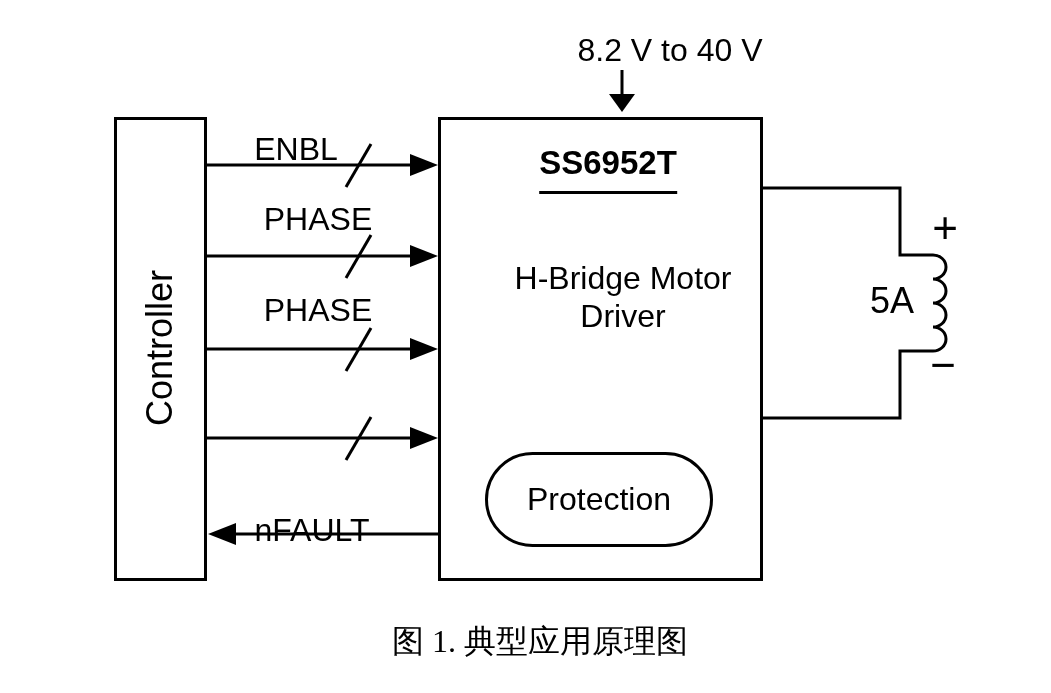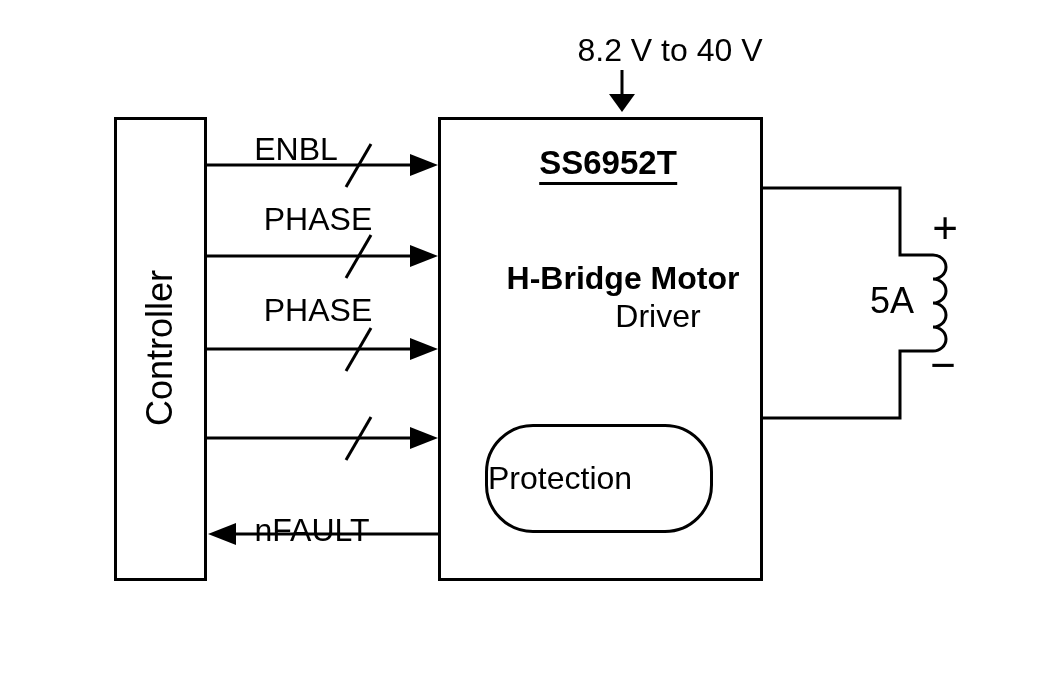--- a/index.html
+++ b/index.html
@@ -41,33 +41,34 @@
     left: 160px; top: 348px;
     font-size: 36px;
     transform: translate(-50%, -50%) rotate(-90deg);
   }
   #supply-label { left: 622px; top: 34px; margin-left: 48px; }
   #part-number {
     left: 608px; top: 146px;
     font-weight: bold;
     font-size: 33px;
     border-bottom: 3px solid #000000;
-    padding-bottom: 3px;
+    padding-bottom: 12px;
   }
-  #driver-desc-1 { left: 623px; top: 262px; font-weight: bold; }
-  #driver-desc-2 { left: 658px; top: 300px; }
+  #driver-desc-1 { left: 623px; top: 262px; }
+  #driver-desc-2 { left: 623px; top: 300px; }
   #protection-pill {
-    left: 485px; top: 424px;
-    width: 228px; height: 109px;
+    left: 485px; top: 452px;
+    width: 228px; height: 95px;
     border: 3px solid #000000;
     border-radius: 48px;
     position: absolute;
     box-sizing: border-box;
     display: flex;
     align-items: center;
+    justify-content: center;
     background: #ffffff;
   }
   #protection-pill span { font-size: 32px; }
   .sig-label { font-size: 32px; }
   #sig-label-0 { left: 296px; top: 124px; margin-top: 9px; }
   #sig-label-1 { left: 318px; top: 203px; }
   #sig-label-2 { left: 318px; top: 294px; }
   #sig-label-3 { left: 323px; top: 391px; }
   #sig-label-4 { left: 312px; top: 494px; margin-top: 20px; }
   #load-current-label { left: 892px; top: 301px; font-size: 36px; transform: translate(-50%,-50%); }
@@ -145,14 +146,15 @@
 
   <div class="lbl sig-label" id="sig-label-0">ENBL</div>
   <div class="lbl sig-label" id="sig-label-1">PHASE</div>
   <div class="lbl sig-label" id="sig-label-2">PHASE</div>
   <div class="lbl sig-label" id="sig-label-4">nFAULT</div>
 
   <div class="lbl" id="load-current-label">5A</div>
   <div class="lbl" id="load-plus-label">+</div>
   <div class="lbl" id="load-minus-label">−</div>
 
+  <div class="lbl" id="figure-caption">图 1. 典型应用原理图</div>
 
 </div>
 
 </body></html>

